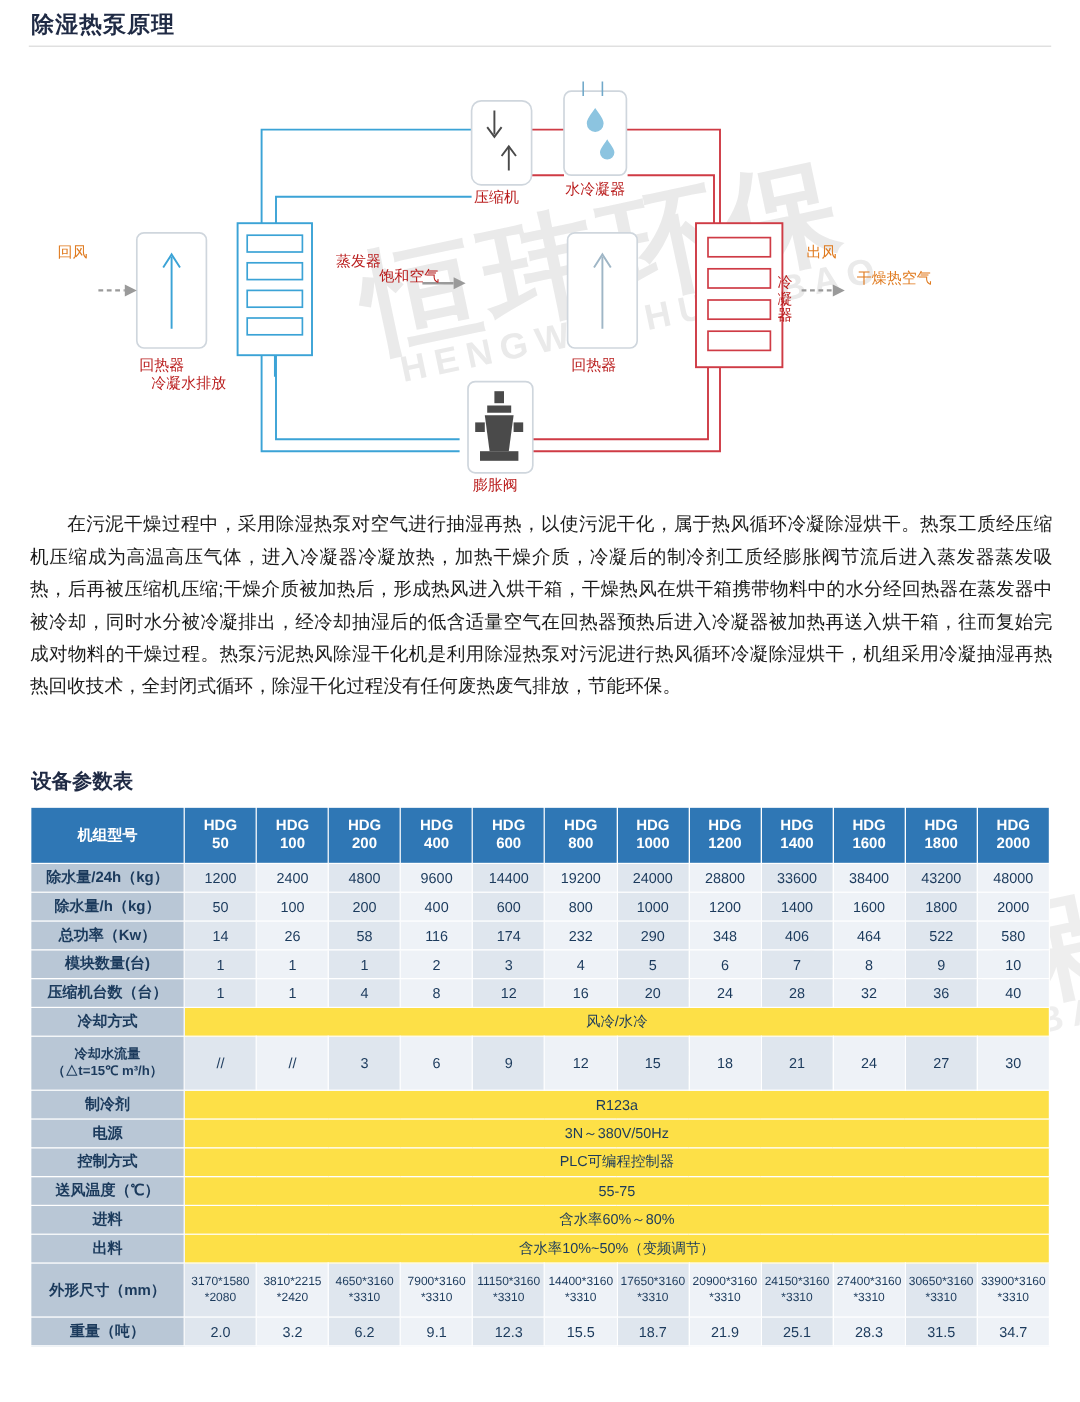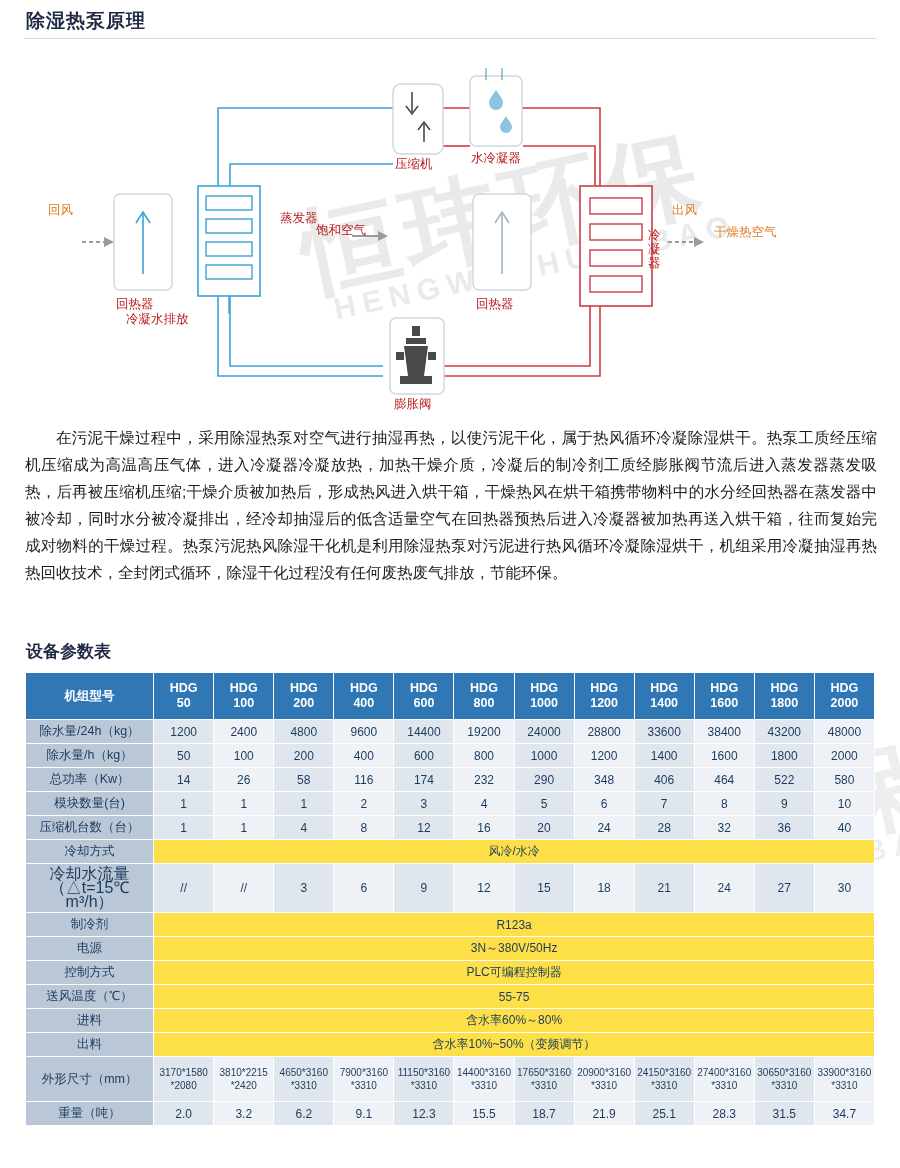--- a/index.html
+++ b/index.html
@@ -125,29 +125,29 @@
     background: #2f77b5;
     color: #ffffff;
     font-weight: bold;
     font-size: 12.5px;
     height: 40px;
     line-height: 15px;
   }
   .rowlabel {
     background: #b9c7d6;
     color: #1b3a5c;
-    font-weight: normal;
+    font-weight: bold;
     font-size: 12.5px;
     width: 128px;
   }
   .cell-a { background: #dfe6ee; }
   .cell-b { background: #eef2f7; }
   .wide { background: #fde047; }
   .r-tall td { height: 38px; }
-  .small { font-size: 16px; line-height: 14px; }
+  .small { font-size: 11px; line-height: 14px; }
   .tiny { font-size: 10px; line-height: 13px; }
 </style>
 </head>
 <body>
 
 <div class="watermark">
   <div class="wm-text wm1">恒玮环保</div>
   <div class="wm-text wm2">HENGWEI HUANBAO</div>
   <div class="wm-text wm3">恒玮环保</div>
   <div class="wm-text wm4">HENGWEI HUANBAO</div>

